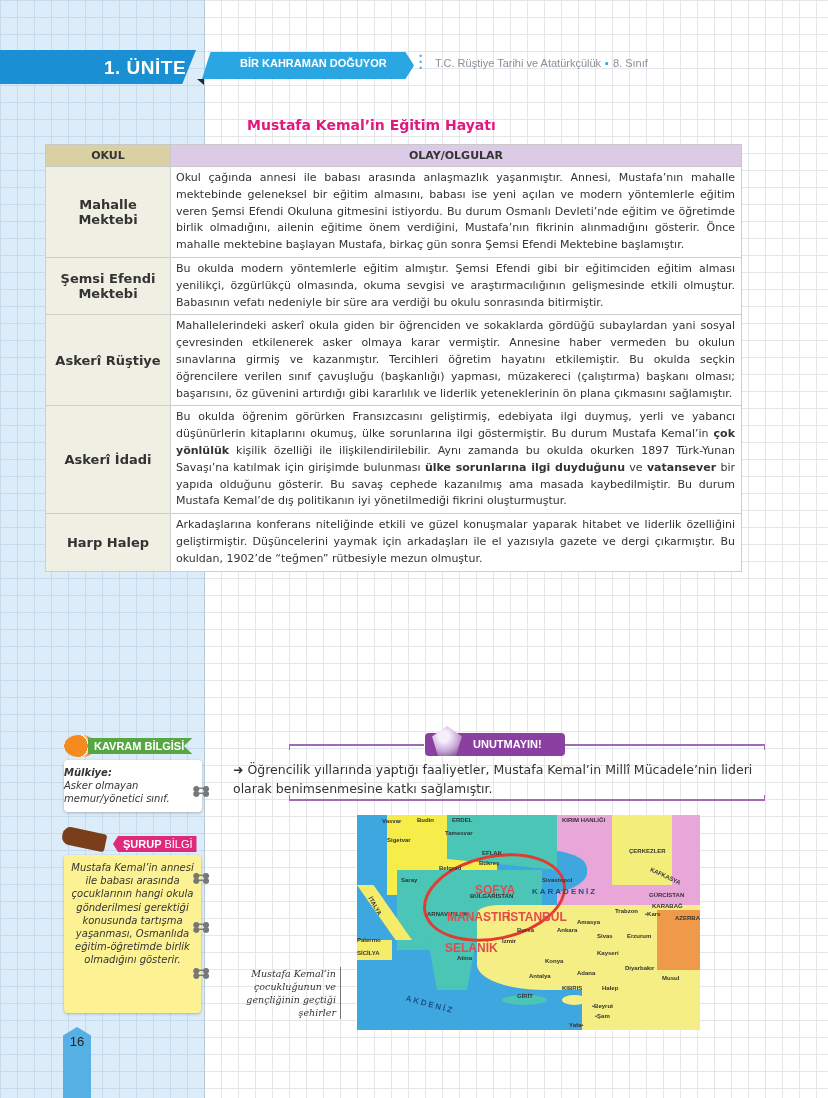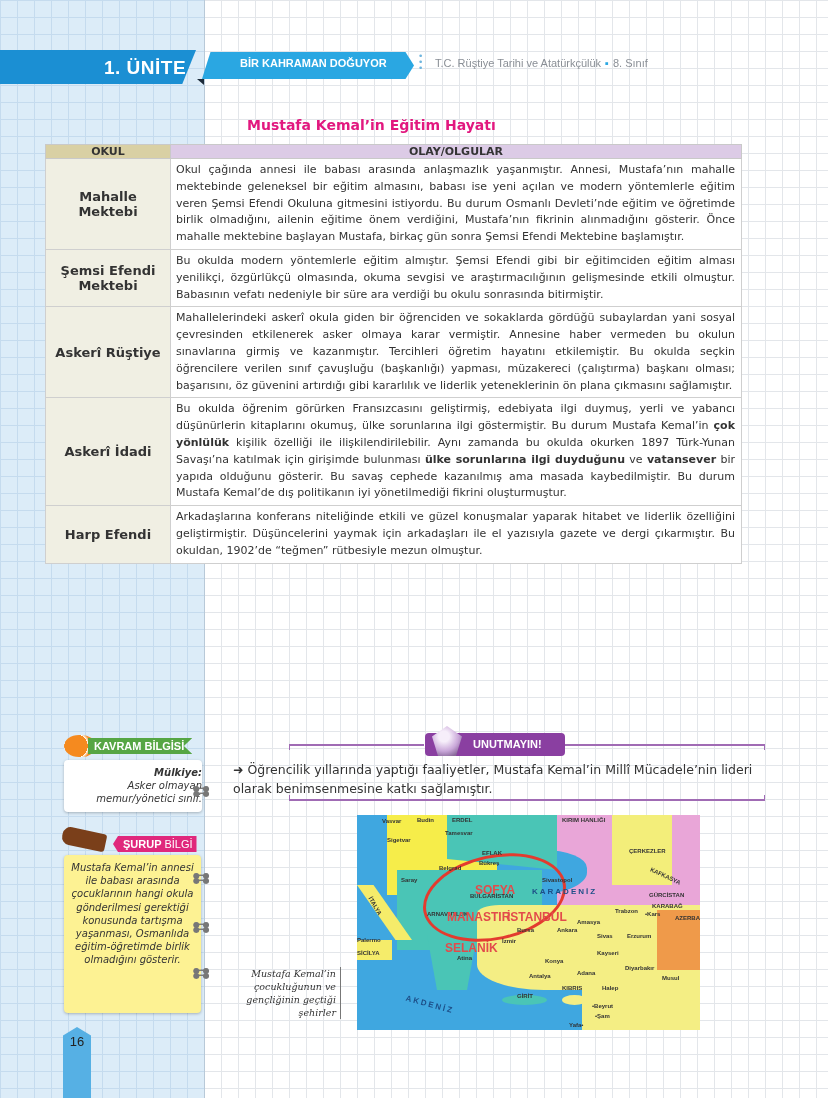--- a/index.html
+++ b/index.html
@@ -57,21 +57,21 @@
     position: absolute; left: 247px; top: 117px; color: #e2187f;
     font-family: "DejaVu Sans", sans-serif; font-weight: bold; font-size: 14px;
   }
   
   table.edu {
     position: absolute; left: 45px; top: 144px; width: 697px;
     border-collapse: collapse; background: #fff;
     font-family: "DejaVu Sans", sans-serif; font-size: 11px; color: #333;
   }
   table.edu th {
-    height: 14px; font-size: 11px; font-weight: bold; color: #333; border: 1px solid #c9c9c9;
+    height: 22px; font-size: 11px; font-weight: bold; color: #333; border: 1px solid #c9c9c9;
   }
   table.edu th.c1 { background: #d9d0a4; width: 125px; }
   table.edu th.c2 { background: #dccbe6; margin-left: 38px; }
   table.edu td { border: 1px solid #cfcfcf; vertical-align: middle; }
   table.edu td.school {
     background: #f0efe3; text-align: center; font-weight: bold; font-size: 13px; padding: 2px 3px; color: #333;
   }
   table.edu td.event {
     padding: 3px 6px 3px 5px; line-height: 16.8px; text-align: justify; font-size: 11px;
   }
@@ -83,21 +83,21 @@
     font-family: "Liberation Sans", sans-serif; font-size: 11px; padding: 2px 8px 2px 6px;
     clip-path: polygon(0 0, 100% 0, 92% 50%, 100% 100%, 0 100%);
   }
   .fish-icon {
     position: absolute; left: 64px; top: 735px; width: 30px; height: 22px;
     background: radial-gradient(circle at 40% 50%, #f58a1f 55%, #fff 56%, #f58a1f 70%);
     border-radius: 50% 40% 40% 50%;
   }
   .kavram-box {
     position: absolute; left: 64px; top: 760px; width: 138px; height: 52px; background: #fff;
-    border-radius: 4px; box-shadow: 0 1px 3px rgba(0,0,0,0.25); text-align: right;
+    border-radius: 4px; box-shadow: 0 1px 3px rgba(0,0,0,0.25); text-align: left;
     font-size: 10px; font-style: italic; padding-top: 6px; line-height: 13px;
   }
   .kavram-box b { font-style: italic; }
   .surup-tag {
     position: absolute; left: 113px; top: 836px; background: #e0287c; color: #fff; font-weight: bold;
     font-family: "Liberation Sans", sans-serif; font-size: 11px; padding: 2px 4px 2px 10px;
     clip-path: polygon(6% 0, 100% 0, 100% 100%, 6% 100%, 0 50%);
   }
   .surup-tag .light { font-weight: normal; }
   .bottle-icon {
@@ -190,21 +190,21 @@
     </tr>
     <tr>
       <td class="school">Askerî Rüştiye</td>
       <td class="event">Mahallelerindeki askerî okula giden bir öğrenciden ve sokaklarda gördüğü subaylardan yani sosyal çevresinden etkilenerek asker olmaya karar vermiştir. Annesine haber vermeden bu okulun sınavlarına girmiş ve kazanmıştır. Tercihleri öğretim hayatını etkilemiştir. Bu okulda seçkin öğrencilere verilen sınıf çavuşluğu (başkanlığı) yapması, müzakereci (çalıştırma) başkanı olması; başarısını, öz güvenini artırdığı gibi kararlılık ve liderlik yeteneklerinin ön plana çıkmasını sağlamıştır.</td>
     </tr>
     <tr>
       <td class="school">Askerî İdadi</td>
       <td class="event"><span>Bu okulda öğrenim görürken Fransızcasını geliştirmiş, edebiyata ilgi duymuş, yerli ve yabancı düşünürlerin kitaplarını okumuş, ülke sorunlarına ilgi göstermiştir. Bu durum Mustafa Kemal’in </span><b>çok yönlülük</b><span> kişilik özelliği ile ilişkilendirilebilir. Aynı zamanda bu okulda okurken 1897 Türk-Yunan Savaşı’na katılmak için girişimde bulunması </span><b>ülke sorunlarına ilgi duyduğunu</b><span> ve </span><b>vatansever</b><span> bir yapıda olduğunu gösterir. Bu savaş cephede kazanılmış ama masada kaybedilmiştir. Bu durum Mustafa Kemal’de dış politikanın iyi yönetilmediği fikrini oluşturmuştur.</span></td>
     </tr>
     <tr>
-      <td class="school">Harp Efendi</td>
+      <td class="school">Harp Halep</td>
       <td class="event">Arkadaşlarına konferans niteliğinde etkili ve güzel konuşmalar yaparak hitabet ve liderlik özelliğini geliştirmiştir. Düşüncelerini yaymak için arkadaşları ile el yazısıyla gazete ve dergi çıkarmıştır. Bu okuldan, 1902’de “teğmen” rütbesiyle mezun olmuştur.</td>
     </tr>
   </tbody>
 </table>
 
 <div class="fish-icon"></div>
 <div class="kavram-tag">KAVRAM BİLGİSİ</div>
 <div class="kavram-box">
   <b>Mülkiye:</b><br>
   <span>Asker olmayan memur/yönetici sınıf.</span>

